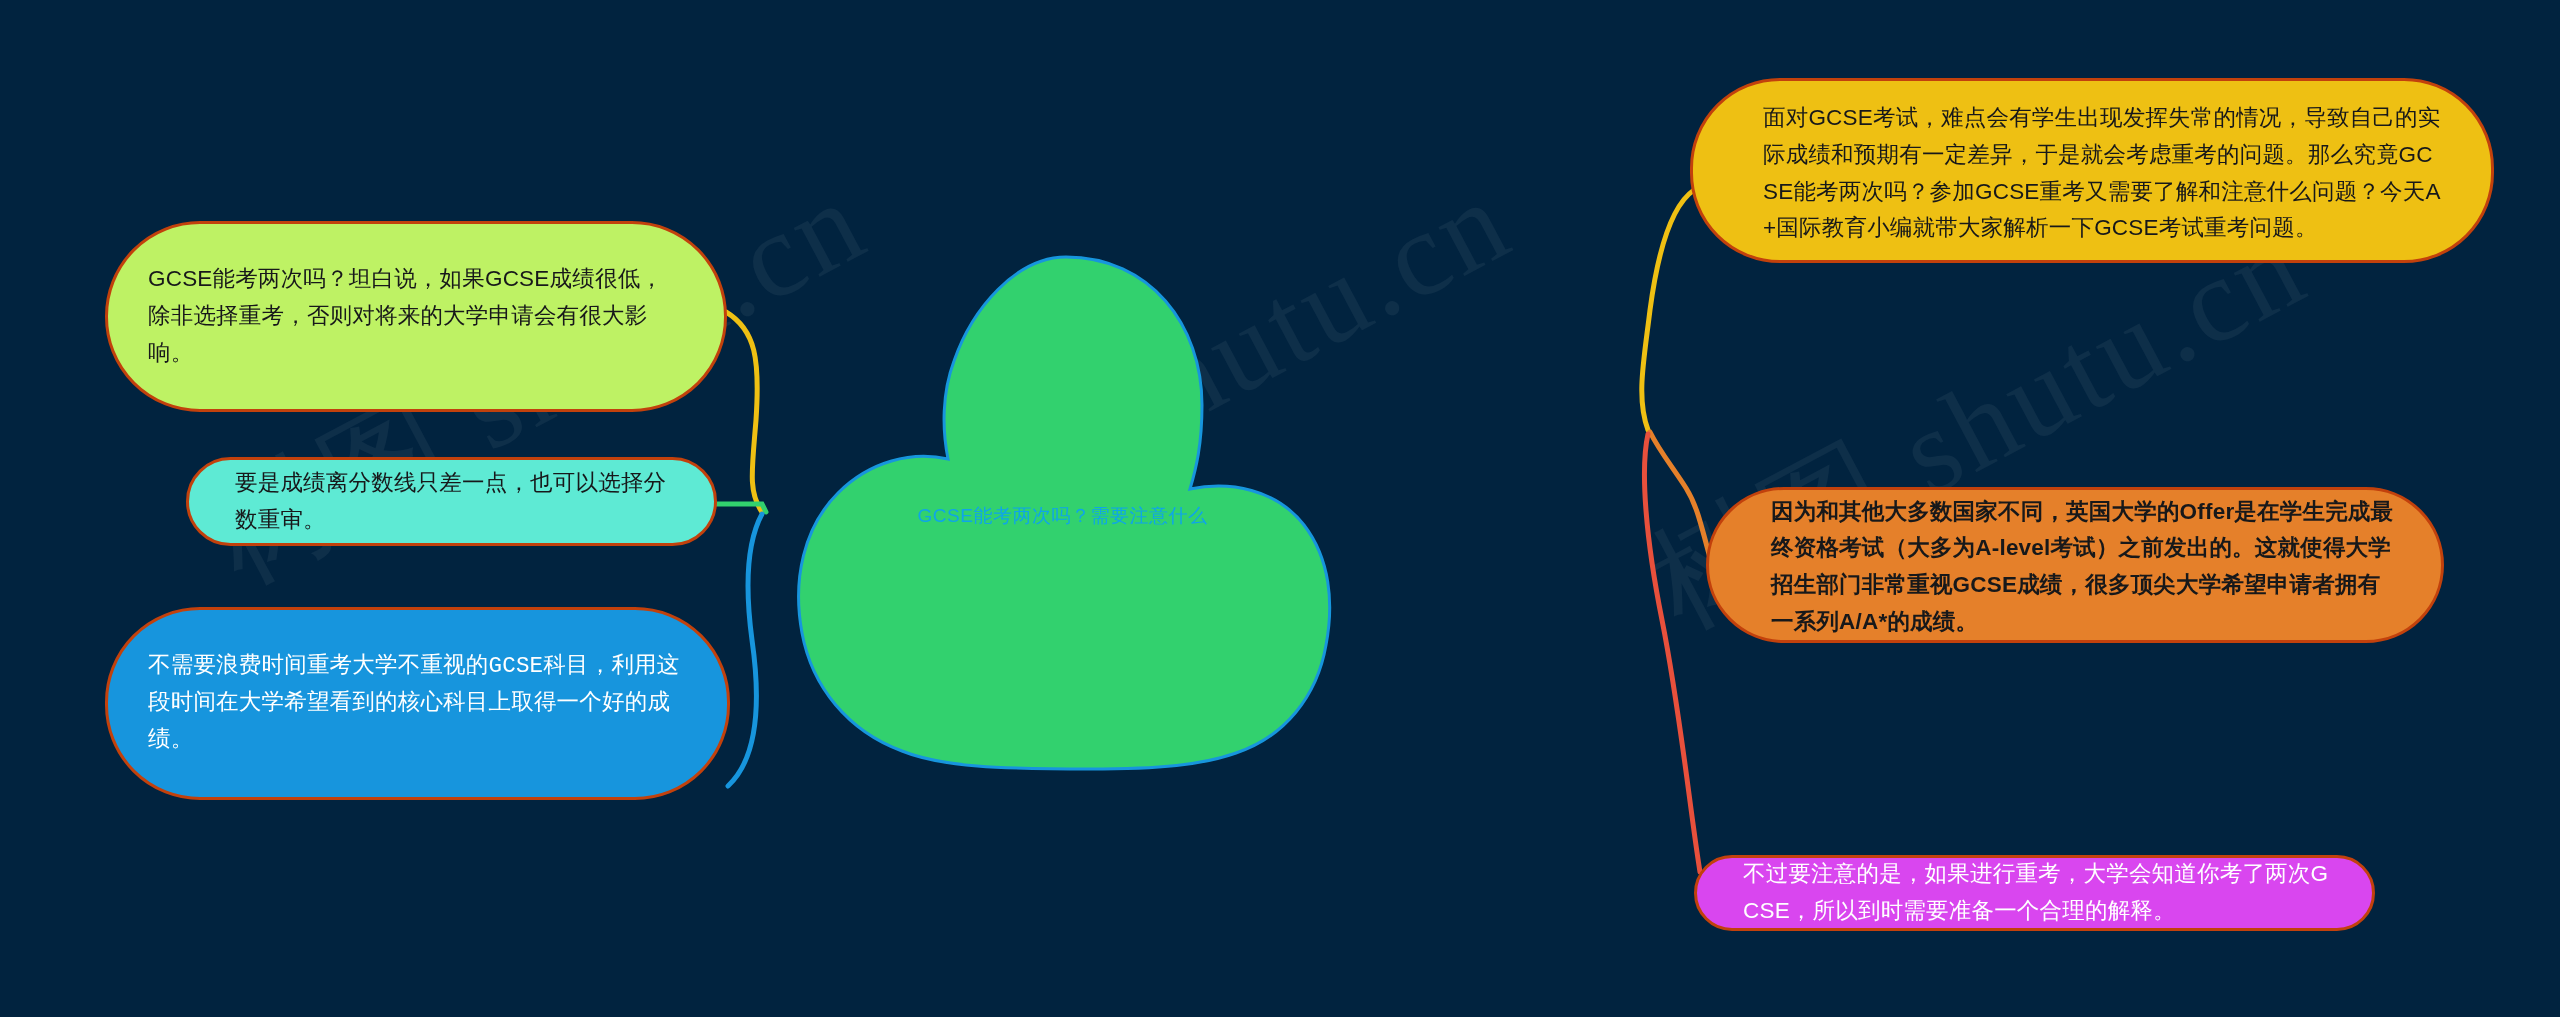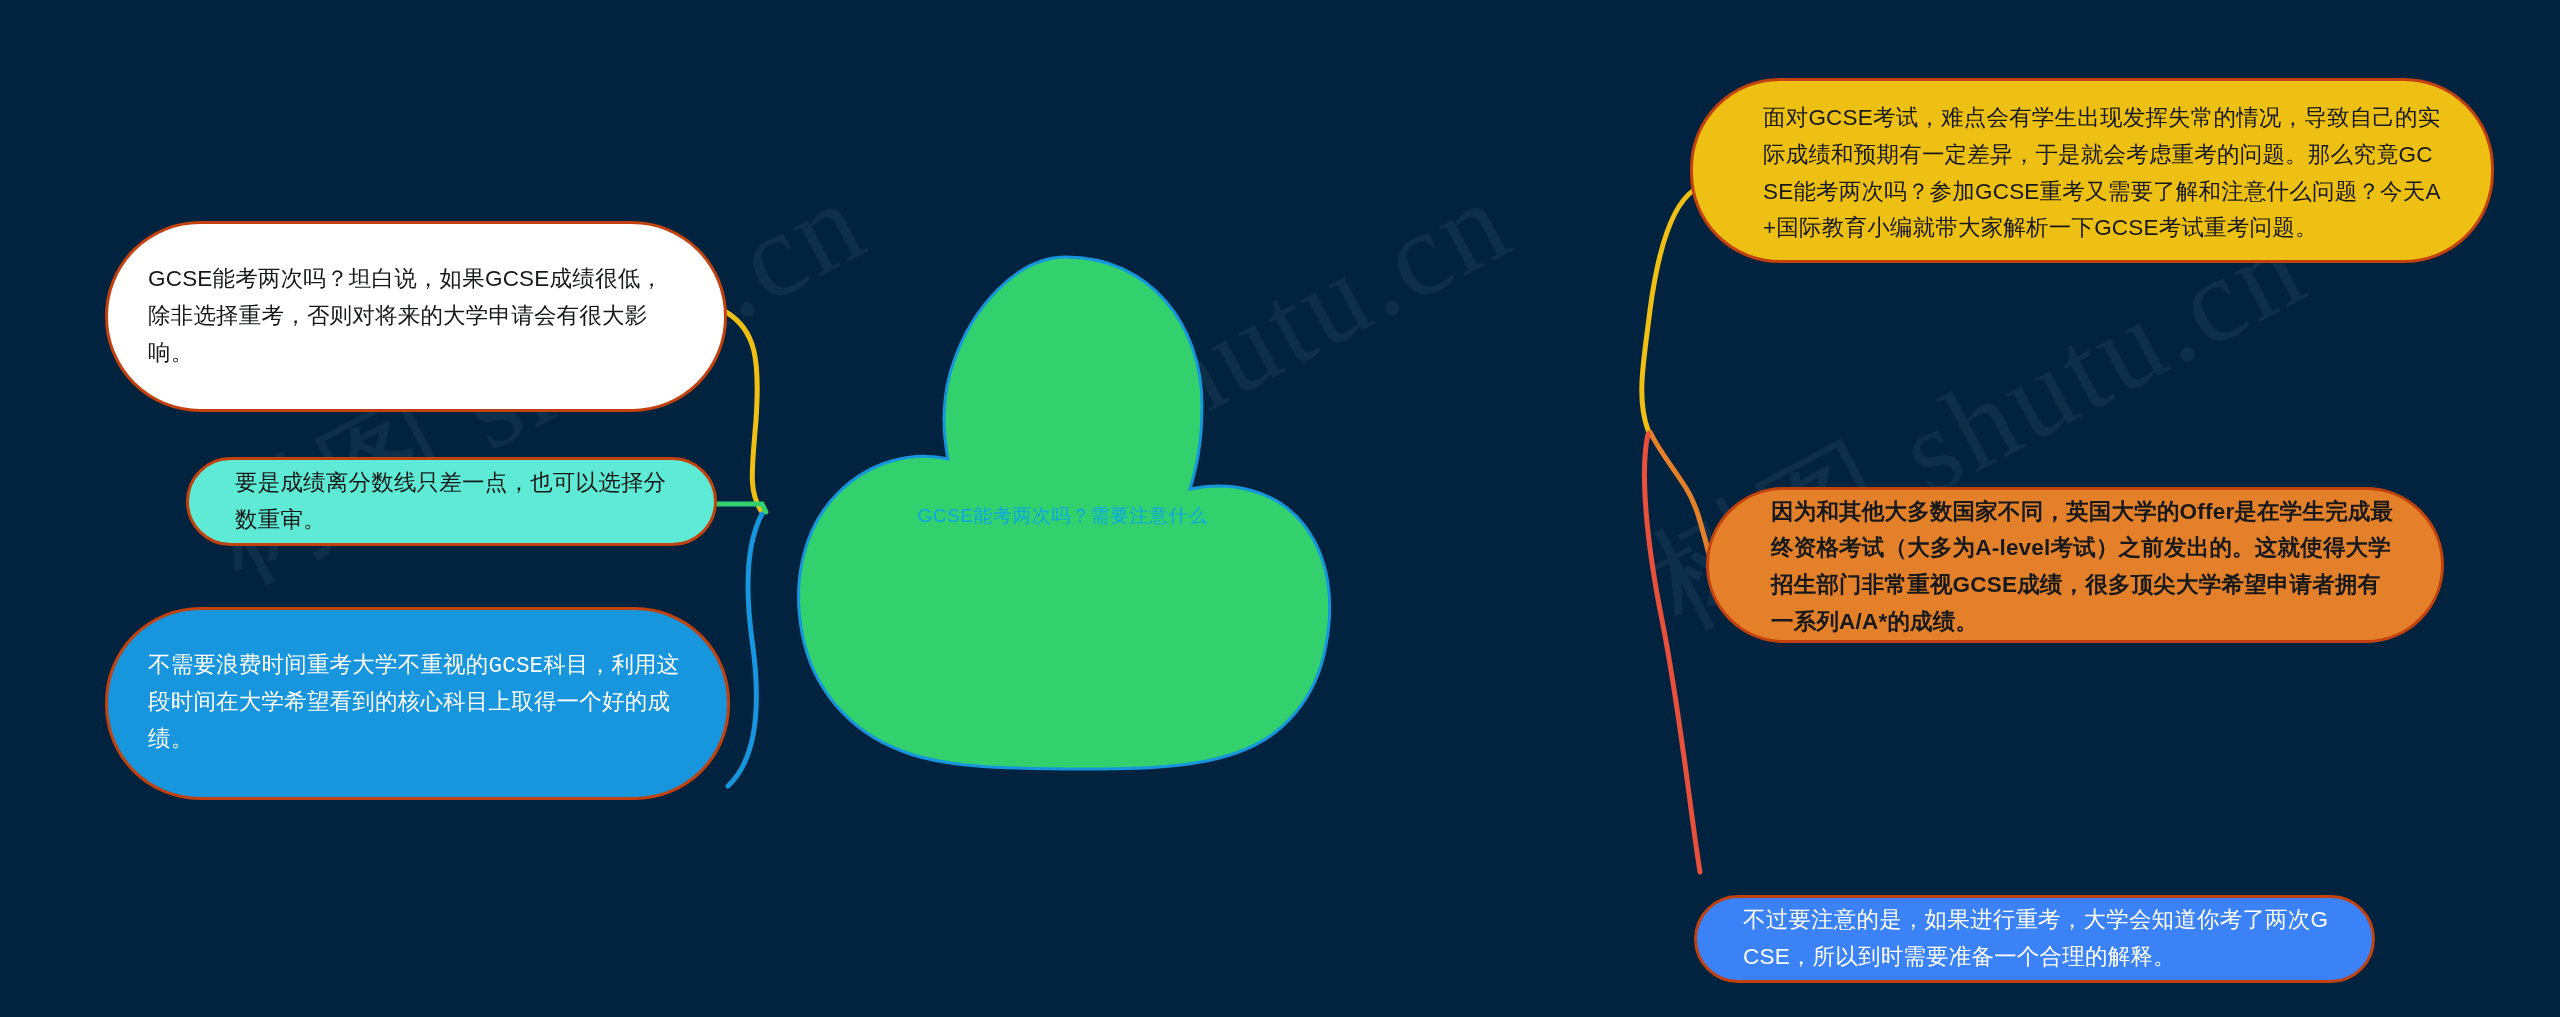--- a/index.html
+++ b/index.html
@@ -89,21 +89,21 @@
     line-height: 1.63;
     letter-spacing: 0.2px;
     word-break: break-all;
   }
   .dark-text  p { color: #17181a; }
   .light-text p { color: #ffffff; }
 
   
   #b-left-yellow {
     left: 105px;  top: 221px;  width: 622px; height: 191px;
-    background: #ffffff; border-radius: 95px;
+    background: #bef264; border-radius: 95px;
     padding: 0 40px 0 40px;
   }
   #b-left-green {
     left: 186px;  top: 457px;  width: 531px; height: 89px;
     background: #5eead4; border-radius: 46px;
     padding: 0 34px 0 46px;
   }
   #b-left-blue {
     left: 105px;  top: 607px;  width: 625px; height: 193px;
     background: #1795dd; border-radius: 95px;
@@ -117,24 +117,23 @@
     background: #eec013; border-radius: 90px;
     padding: 0 48px 0 70px;
   }
   #b-right-orange {
     left: 1706px; top: 487px;  width: 738px; height: 156px;
     background: #e5802a; border-radius: 78px;
     padding: 0 40px 0 62px;
     font-weight: bold;
   }
   #b-right-red {
-    left: 1694px; top: 855px;  width: 681px; height: 88px;
-    background: #3b82f6; border-radius: 46px;
+    left: 1694px; top: 855px;  width: 681px; height: 76px;
+    background: #d946ef; border-radius: 46px;
     padding: 0 36px 0 46px;
-    margin-top: 40px;
   }
   
   #b-right-yellow p { transform: translateY(3px); }
   #b-right-orange p { transform: translateY(2px); }
 </style>
 </head>
 <body>
 
 <div id="canvas">
 

